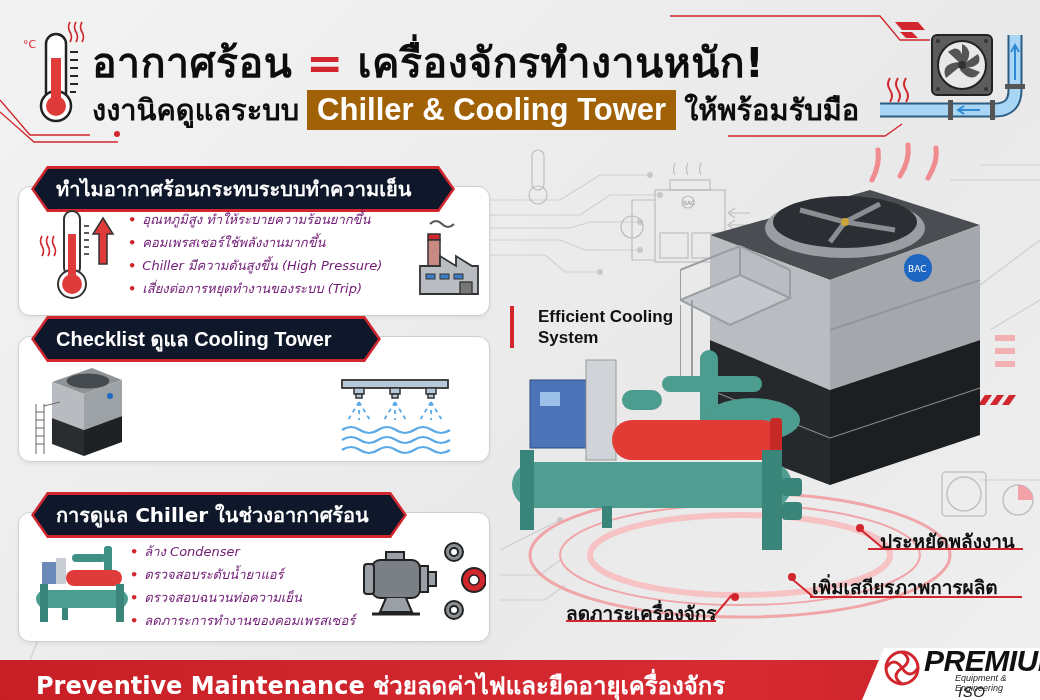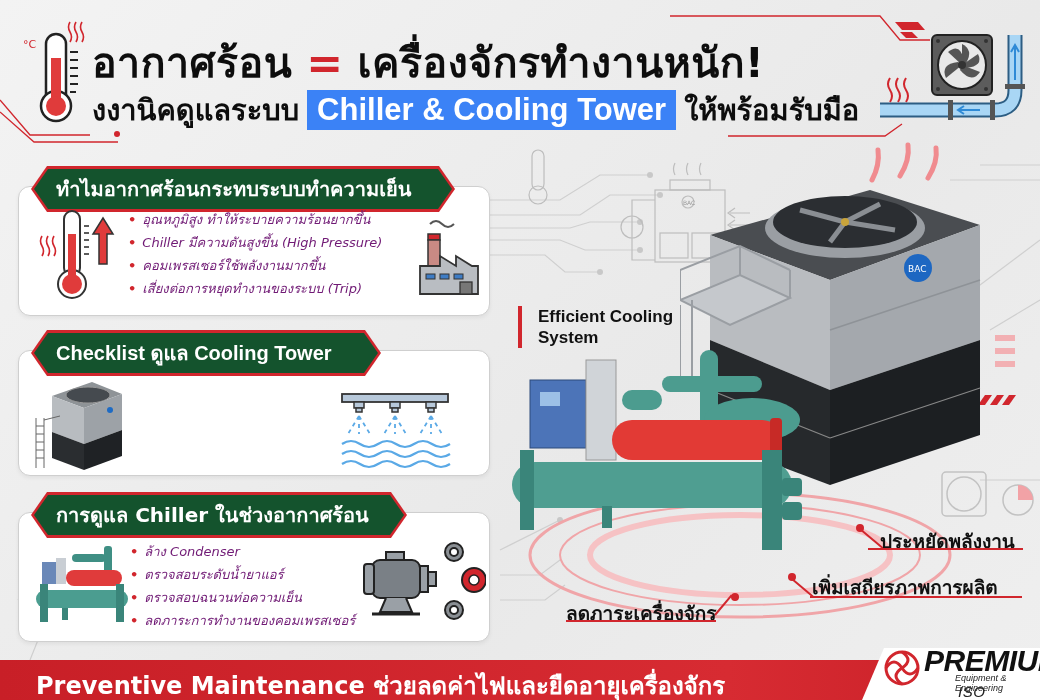--- a/index.html
+++ b/index.html
@@ -19,56 +19,56 @@
     white-space: nowrap;
     display: flex; align-items: center; gap: 14px;
   }
   .title-line1 .eq { color: #d1262d; font-size: 44px; }
   .title-line2 {
     left: 92px; top: 88px; height: 44px;
     display: flex; align-items: center; gap: 8px; white-space: nowrap;
     font-size: 29px; font-weight: bold; color: #0d0d0d;
   }
   .title-line2 .hl {
-    background: #3b82f6; color: #fff; padding: 2px 10px; font-family: "Liberation Sans", sans-serif;
+    background: #a16207; color: #fff; padding: 2px 10px; font-family: "Liberation Sans", sans-serif;
     font-size: 31px;
   }
 
   
   .section { left: 18px; width: 472px; }
   .card {
     position: absolute; left: 0; right: 0;
     background: #fff; border: 1.5px solid #cfcfcf; border-radius: 12px;
     box-shadow: 0 2px 4px rgba(0,0,0,0.06);
   }
   .sec-header {
     position: absolute; left: 16px; height: 40px;
-    background: #14532d; color: #fff;
+    background: #0f172a; color: #fff;
     font-size: 20px; font-weight: bold;
     display: flex; align-items: center; padding: 0 22px;
     clip-path: polygon(14px 0, calc(100% - 14px) 0, 100% 50%, calc(100% - 14px) 100%, 14px 100%, 0 50%);
     white-space: nowrap;
   }
   .sec-header-wrap {
     position: absolute; left: 13px; height: 46px;
     background: #d1262d;
     clip-path: polygon(16px 0, calc(100% - 16px) 0, 100% 50%, calc(100% - 16px) 100%, 16px 100%, 0 50%);
   }
   .bullets { position: absolute; list-style: none; font-size: 13px; line-height: 23px; color: #701a75; font-style: italic; }
   .bullets li { white-space: nowrap; }
   .bullets li::before { content: "•"; color: #d1262d; margin-right: 6px; font-weight: bold; }
 
   
   .callout { font-size: 19px; font-weight: bold; color: #111; white-space: nowrap; }
   .callout-line { position: absolute; height: 2px; background: #d1262d; }
   .dot { position: absolute; width: 8px; height: 8px; border-radius: 50%; background: #d1262d; }
 
   .efficient {
-    left: 510px; top: 306px; border-left: 4px solid #d1262d; padding-left: 16px;
-    font-family: "Liberation Sans", sans-serif; font-weight: bold; font-size: 17px; line-height: 21px; color: #111; margin-left: 8px;
+    left: 510px; top: 306px; border-left: 4px solid #d1262d; padding-left: 24px;
+    font-family: "Liberation Sans", sans-serif; font-weight: bold; font-size: 17px; line-height: 21px; color: #111;
   }
 
   
   .footer {
     left: 0; top: 660px; width: 1040px; height: 40px;
     background: linear-gradient(90deg, #c81f27 0%, #d72b32 70%, #c81f27 100%);
   }
   .footer-text {
     left: 36px; top: 666px; font-size: 24px; font-weight: bold; color: #fff; white-space: nowrap;
   }
@@ -254,39 +254,39 @@
         <line x1="46" y1="20" x2="51" y2="20"></line>
         <line x1="46" y1="27" x2="51" y2="27"></line>
         <line x1="46" y1="34" x2="51" y2="34"></line>
         <line x1="46" y1="41" x2="51" y2="41"></line>
         <line x1="46" y1="48" x2="51" y2="48"></line>
       </g>
     <polygon points="65,12 75,28 69,28 69,58 61,58 61,28 55,28" fill="#e03b3b" stroke="#333" stroke-width="1.5"></polygon>
   </svg>
   <ul class="bullets" style="left:110px;top:44px;">
     <li>อุณหภูมิสูง ทำให้ระบายความร้อนยากขึ้น</li>
+    <li>คอมเพรสเซอร์ใช้พลังงานมากขึ้น</li>
     <li>Chiller มีความดันสูงขึ้น (High Pressure)</li>
-    <li>คอมเพรสเซอร์ใช้พลังงานมากขึ้น</li>
     <li>เสี่ยงต่อการหยุดทำงานของระบบ (Trip)</li>
   </ul>
   <svg class="abs" style="left:398px;top:52px" width="66" height="82">
     <path d="M14 8 q6 -6 12 0 q6 6 12 0" stroke="#555" stroke-width="2" fill="none"></path>
     <rect x="12" y="18" width="12" height="6" fill="#d1262d" stroke="#333" stroke-width="1.5"></rect>
     <rect x="12" y="24" width="12" height="26" fill="#c98a84" stroke="#333" stroke-width="1.5"></rect>
     <polygon points="4,78 4,50 24,50 24,40 40,50 40,40 56,50 62,50 62,78" fill="#b9bdc2" stroke="#333" stroke-width="1.8"></polygon>
     <g fill="#3e7cc4" stroke="#333" stroke-width="1">
         <rect x="10" y="58" width="9" height="5"></rect>
         <rect x="24" y="58" width="9" height="5"></rect>
         <rect x="38" y="58" width="9" height="5"></rect>
       </g>
     <rect x="44" y="66" width="12" height="12" fill="#777" stroke="#333" stroke-width="1.3"></rect>
   </svg>
 </div>
 
-<div class="abs section" style="top:328px;height:148px;">
+<div class="abs section" style="top:314px;height:148px;">
   <div class="card" style="top:22px;bottom:0;"></div>
   <div class="sec-header-wrap" style="top:2px;width:350px;"></div>
   <div class="sec-header" style="top:5px;width:344px;font-family:'Liberation Sans',sans-serif;">Checklist ดูแล Cooling Tower</div>
   <svg class="abs" style="left:12px;top:48px" width="95" height="96">
     <polygon points="22,20 62,6 92,18 54,32" fill="#8e9397"></polygon>
     <ellipse cx="58" cy="19" rx="22" ry="8" fill="#454a4f" stroke="#999"></ellipse>
     <polygon points="22,20 54,32 54,68 22,56" fill="#b8bcc0"></polygon>
     <polygon points="54,32 92,18 92,54 54,68" fill="#9da2a7"></polygon>
     <polygon points="22,56 54,68 54,94 22,82" fill="#2a2d30"></polygon>
     <polygon points="54,68 92,54 92,80 54,94" fill="#1f2225"></polygon>

